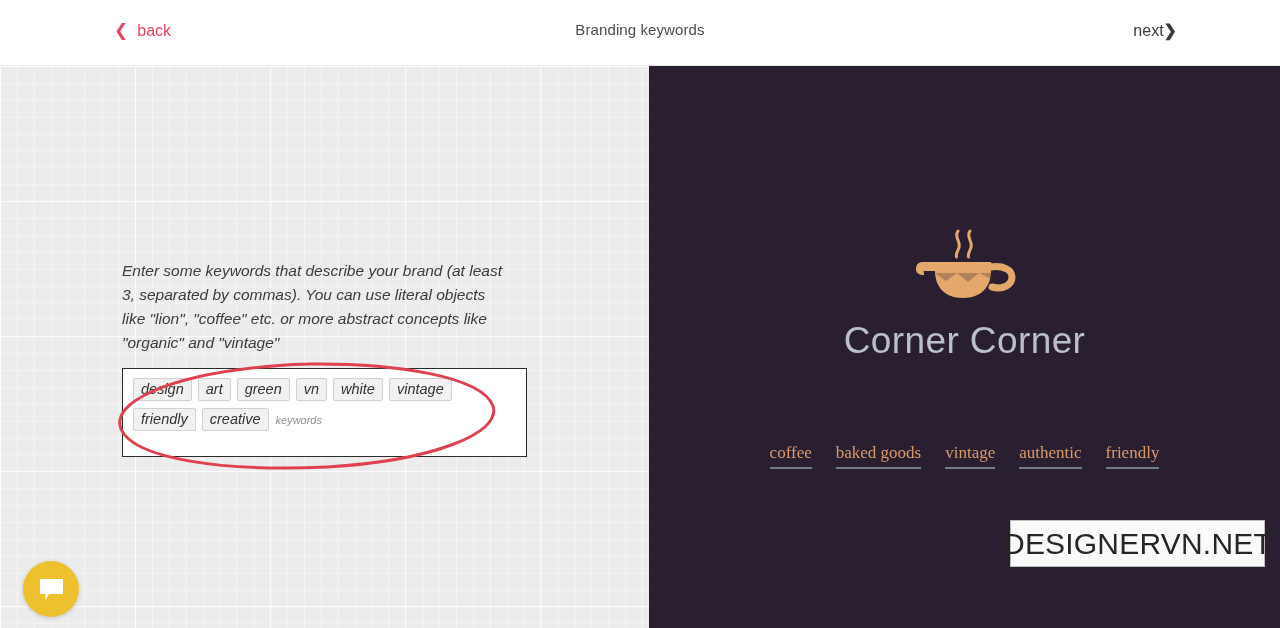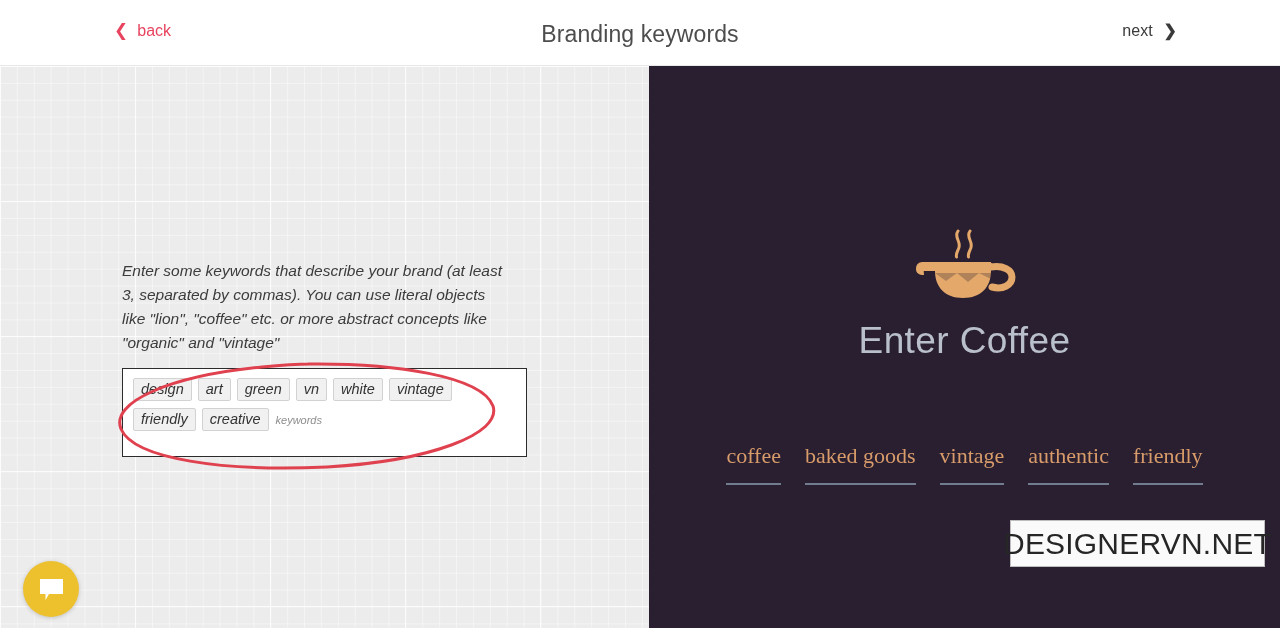--- a/index.html
+++ b/index.html
@@ -31,27 +31,27 @@
     cursor: pointer;
     user-select: none;
   }
   #back-link .chev {
     font-size: 17px; line-height: 1; font-weight: 400;
     display: inline-block; transform: translateY(-1px);
   }
   #page-title {
     position: absolute; left: 0; right: 0; top: 21px;
     text-align: center;
-    font-size: 23px;
+    font-size: 15px;
     color: #4d4d4d;
     letter-spacing: .1px;
   }
   #next-link {
     position: absolute; right: 103px; top: 22px;
-    display: flex; align-items: center; gap: 11px;
+    display: flex; align-items: center; 
     color: #3a3a3a;
     font-size: 16px;
     cursor: pointer;
     user-select: none;
   }
   #next-link .chev { font-size: 16px; font-weight: 700; line-height: 1; }
 
   
   #left-panel {
     position: absolute; top: 66px; left: 0;
@@ -138,23 +138,23 @@
     letter-spacing: .4px;
     font-weight: 400;
   }
   #keyword-links {
     position: absolute; left: 0; right: 0; top: 378px;
     display: flex; justify-content: center; align-items: flex-end;
     gap: 24px;
   }
   .kw-link {
     font-family: "Liberation Serif", serif;
-    font-size: 22px;
+    font-size: 17px;
     color: #d89b6a;
-    padding-bottom: 15px;
+    padding-bottom: 4px;
     border-bottom: 2.5px solid #717c8c;
     cursor: pointer;
     white-space: nowrap;
     line-height: 1.1;
   }
   #watermark {
     position: absolute; left: 361px; top: 454px;
     width: 255px; height: 47px;
     background: #fafafa;
     border: 1px solid #bdbdbd;
@@ -223,21 +223,21 @@
         <path d="M45 2 C 40 9, 50 13, 45 21 C 43.5 24, 43 26, 43.5 28" fill="none" stroke="#e3a86a" stroke-width="3" stroke-linecap="round"></path>
         <path d="M57 2 C 52 9, 62 13, 57 21 C 55.5 24, 55 26, 55.5 28" fill="none" stroke="#e3a86a" stroke-width="3" stroke-linecap="round"></path>
         <path d="M10 33 H78 V42 C78 58, 68 69, 50 69 C 32 69, 22 58, 22 42 V33 Z
                  M10 33 C 5 33, 3 36, 3 40 C 3 44, 6 46, 11 46" fill="#e3a86a"></path>
         <rect x="6" y="33" width="74" height="9" rx="4.5" fill="#e3a86a"></rect>
         <path d="M78 38 C 90 36, 99 41, 99 48 C 99 56, 90 61, 79 58" fill="none" stroke="#e3a86a" stroke-width="7" stroke-linecap="round"></path>
         <path d="M22 44 L33 52 L44 44 L55 53 L66 44 L78 50 V44 H22 Z" fill="#2a1f30" opacity=".28"></path>
       </svg>
     </div>
 
-    <div id="brand-name">Enter Coffee</div>
+    <div id="brand-name">Corner Corner</div>
 
     <div id="keyword-links">
         <span class="kw-link">coffee</span>
         <span class="kw-link">baked goods</span>
         <span class="kw-link">vintage</span>
         <span class="kw-link">authentic</span>
         <span class="kw-link">friendly</span>
       </div>
 
     <div id="watermark">

